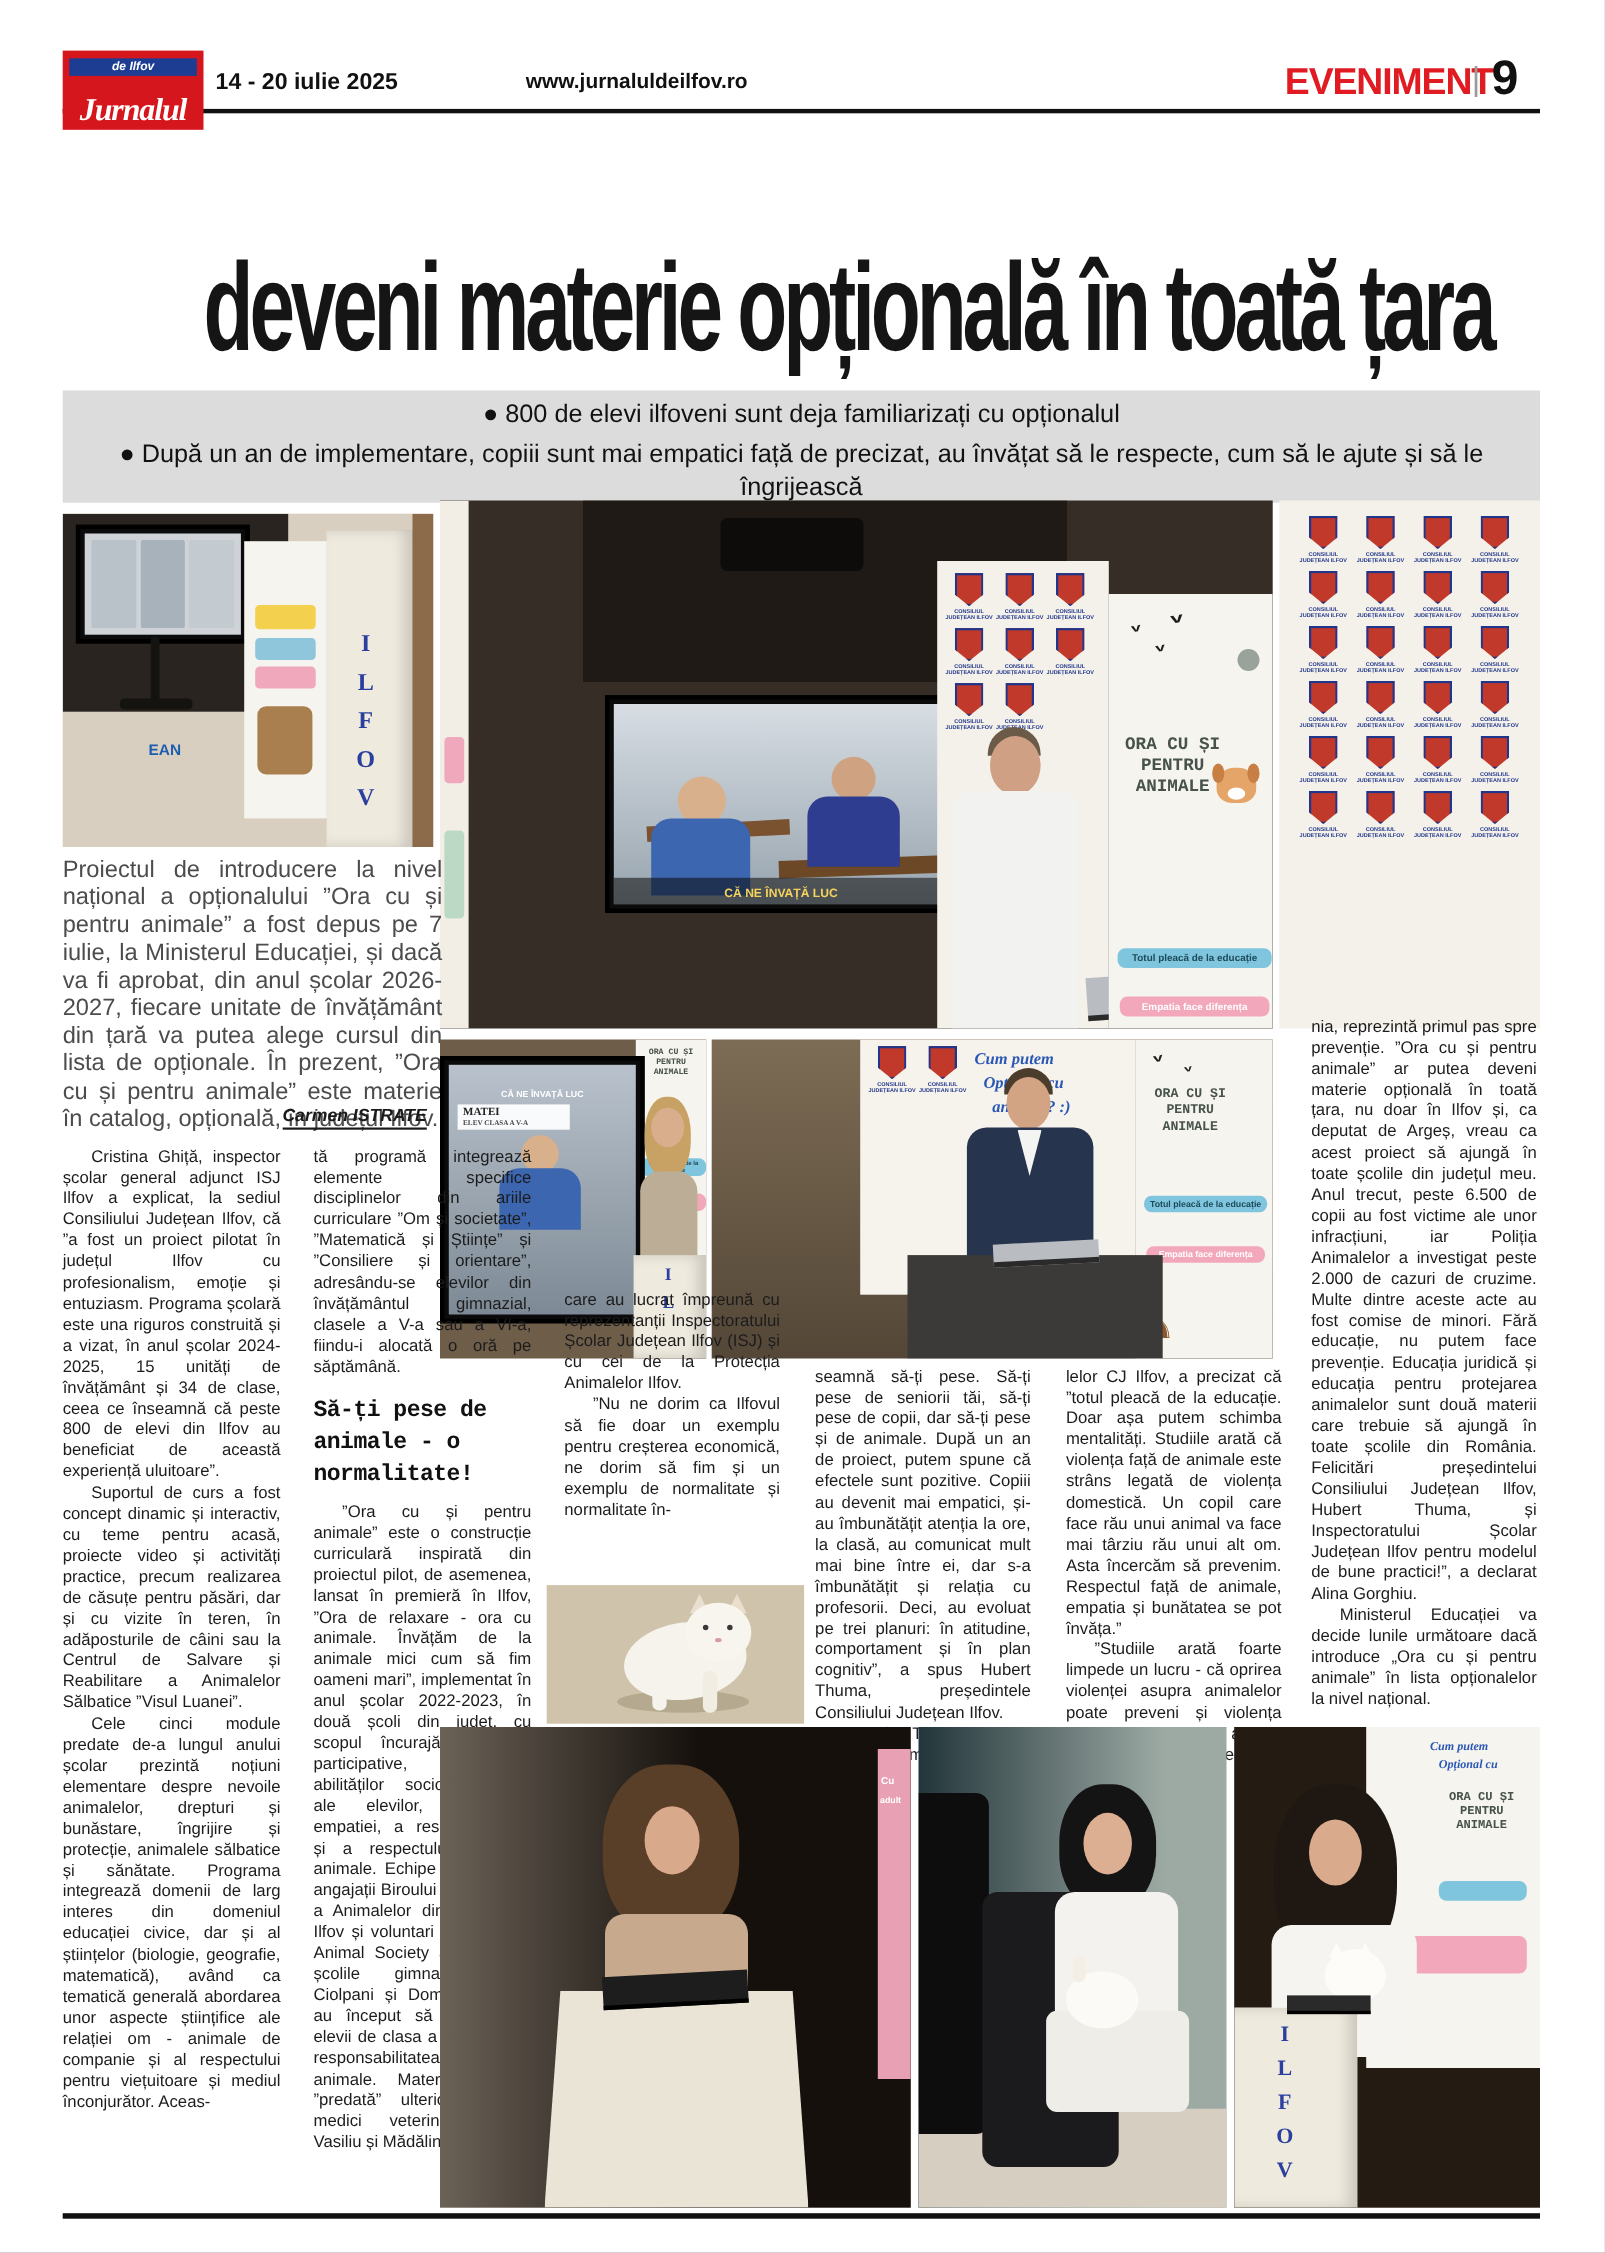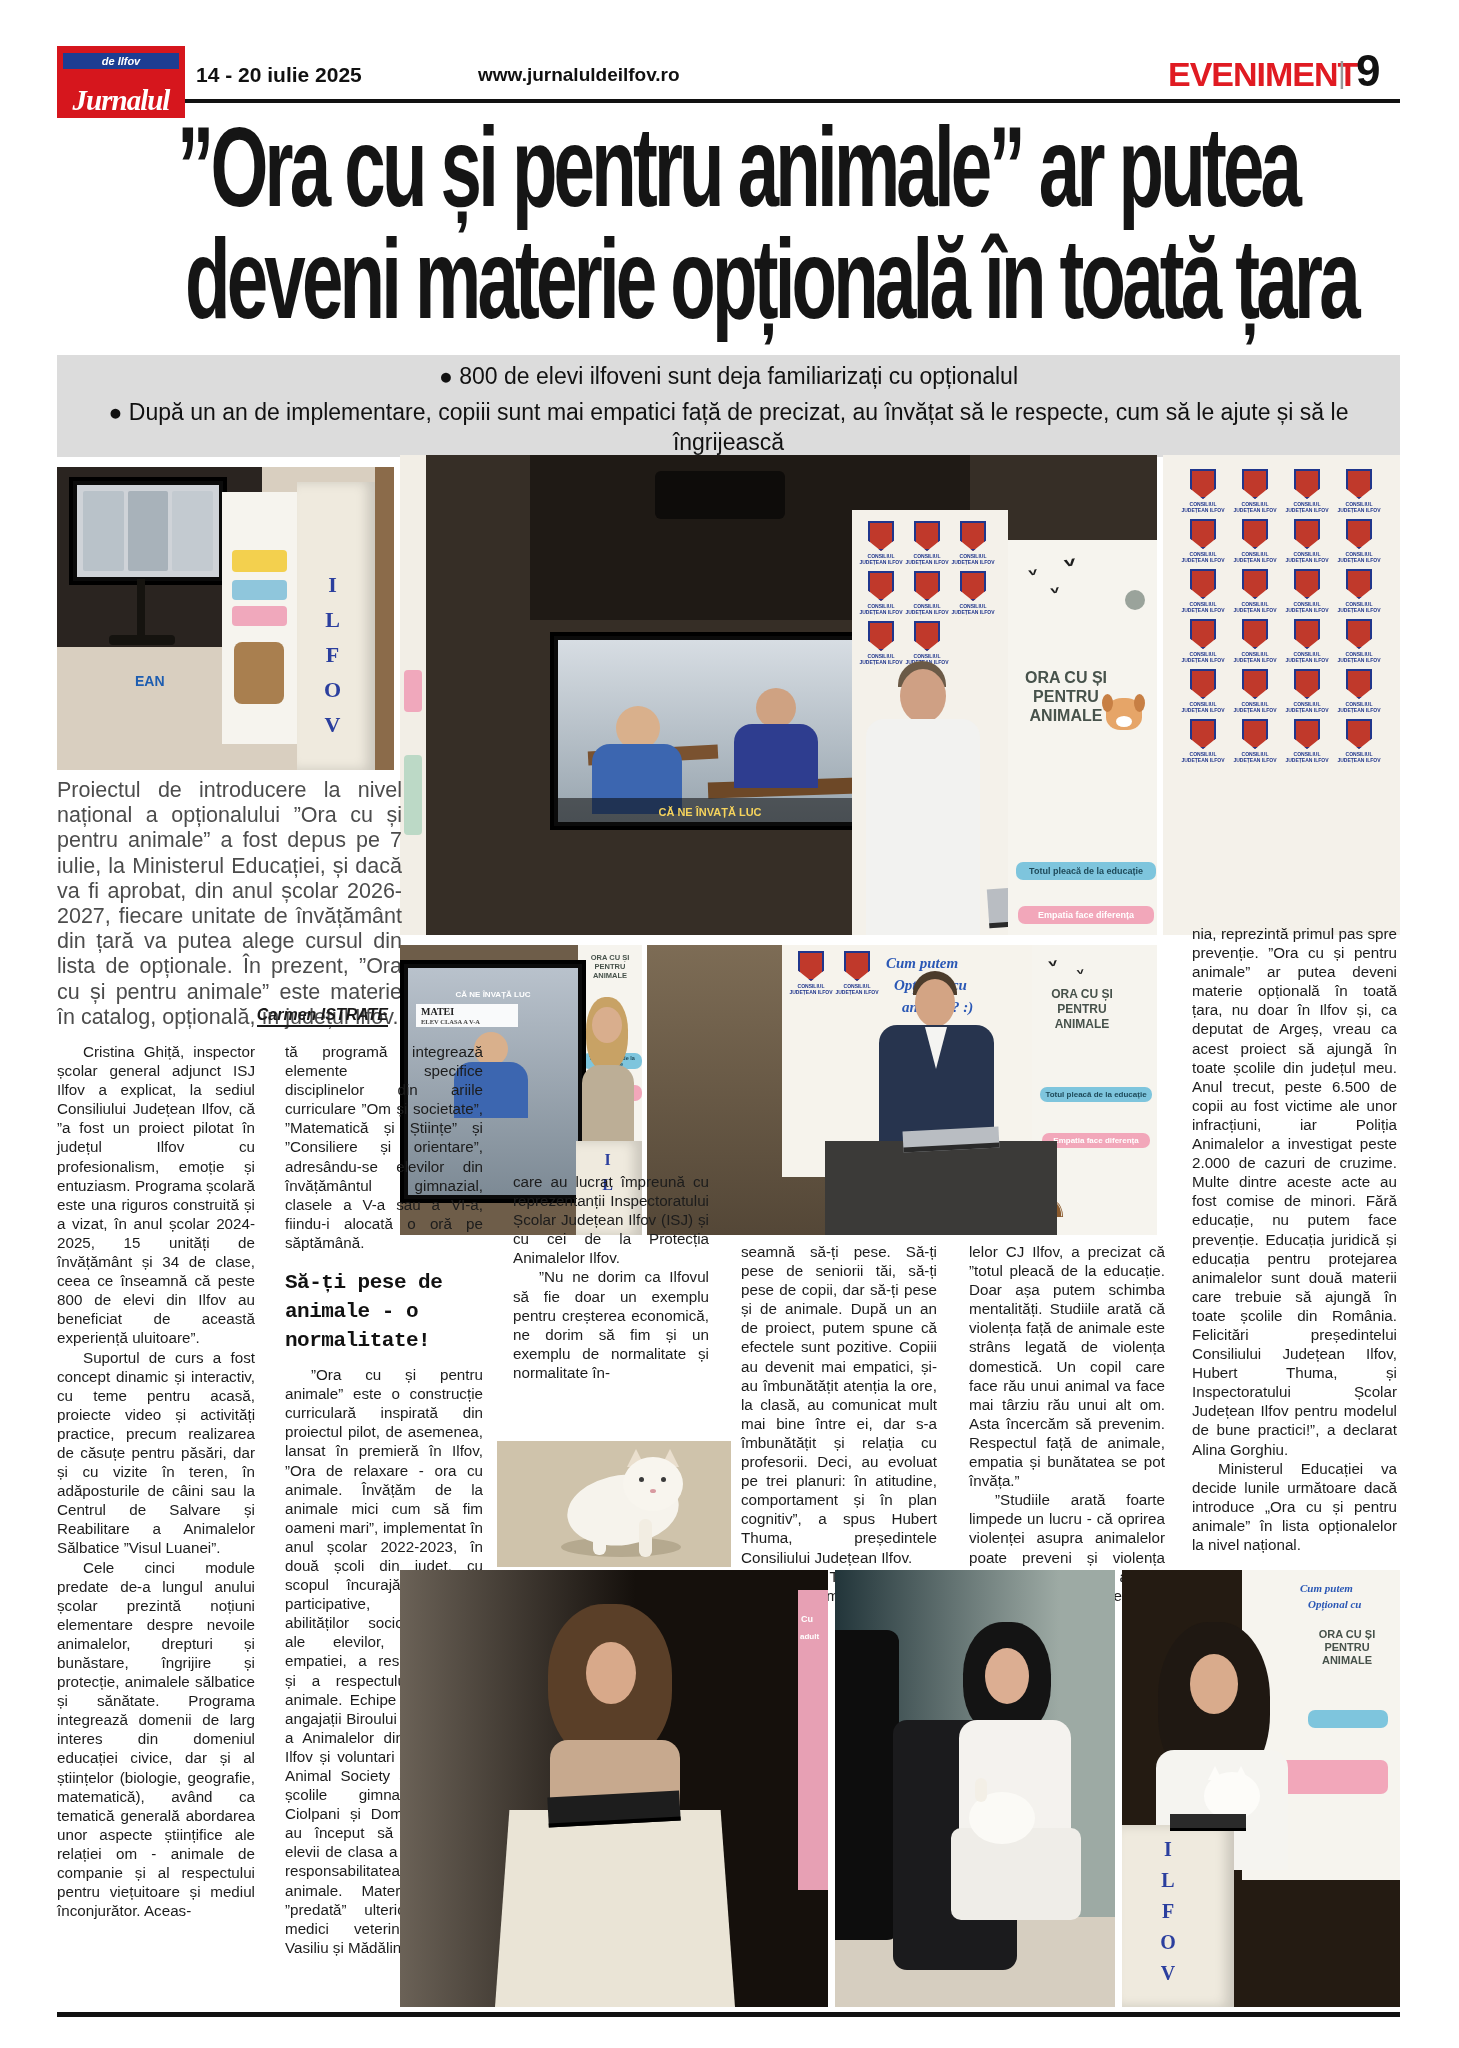--- a/index.html
+++ b/index.html
@@ -40,21 +40,21 @@
   .col{position:absolute;font-size:15.2px;line-height:19.1px;color:#1c1c1c;text-align:justify;}
   .col p{margin:0;text-indent:26px;}
   .col p.ni{text-indent:0;}
   .subhead{font-size:21px;line-height:29px;font-weight:700;color:#111;text-align:left;
            margin:16px 0 10px;letter-spacing:-0.5px;font-family:Liberation Mono, monospace;}
   .bot-rule{position:absolute;left:57px;top:2012px;width:1343px;height:5px;background:#111;}
 
   
   .photo{position:absolute;overflow:hidden;background:#3a332c;}
   .rollup{position:absolute;background:#f6f4ee;}
-  .banner-title{position:absolute;font-family:Liberation Sans, sans-serif;font-weight:700;
+  .banner-title{position:absolute;font-family:Liberation Mono, monospace;font-weight:700;
                 color:#47524b;text-align:center;}
   .card{position:absolute;border-radius:7px;font-weight:700;text-align:center;overflow:hidden;}
   .card.blue{background:#7ec5dd;color:#1e4a5a;}
   .card.pink{background:#f2a7ba;color:#fff;}
   .podium{position:absolute;background:#efeade;box-shadow:inset -8px 0 12px rgba(0,0,0,.15);}
   .vletters{position:absolute;writing-mode:vertical-rl;text-orientation:upright;font-weight:700;
             color:#2b3f9e;font-family:"Liberation Serif",serif;}
   .tv{position:absolute;background:#0b0b0b;border:4px solid #000;}
   .screen{position:absolute;inset:4px;background:linear-gradient(#d7dde3,#97a4ae);overflow:hidden;}
   .head{position:absolute;border-radius:50%;background:#d3a484;}
@@ -82,23 +82,20 @@
   <div class="logo">
     <div class="logo-band">de Ilfov</div>
     <div class="logo-main">Jurnalul</div>
   </div>
   <div class="hdr-date">14 - 20 iulie 2025</div>
   <div class="hdr-web">www.jurnaluldeilfov.ro</div>
   <div class="hdr-section">EVENIMENT</div>
   <div class="hdr-sep">|</div>
   <div class="hdr-pg">9</div>
 
-  <div class="hl" style="top:110px;">
-    <span class="hl-in">”Ora cu și pentru animale” ar putea</span>
-  </div>
   <div class="hl" style="top:222px;">
     <span class="hl-in">deveni materie opțională în toată țara</span>
   </div>
 
   <div class="sumbox">
     <p>● 800 de elevi ilfoveni sunt deja familiarizați cu opționalul</p>
     <p>● După un an de  implementare, copiii sunt mai empatici față de precizat, au învățat să le respecte, cum să le ajute și să le îngrijească</p>
   </div>
 
   <div class="photo" style="left:57px;top:467px;width:337px;height:303px;background:#d9cfc0;">

